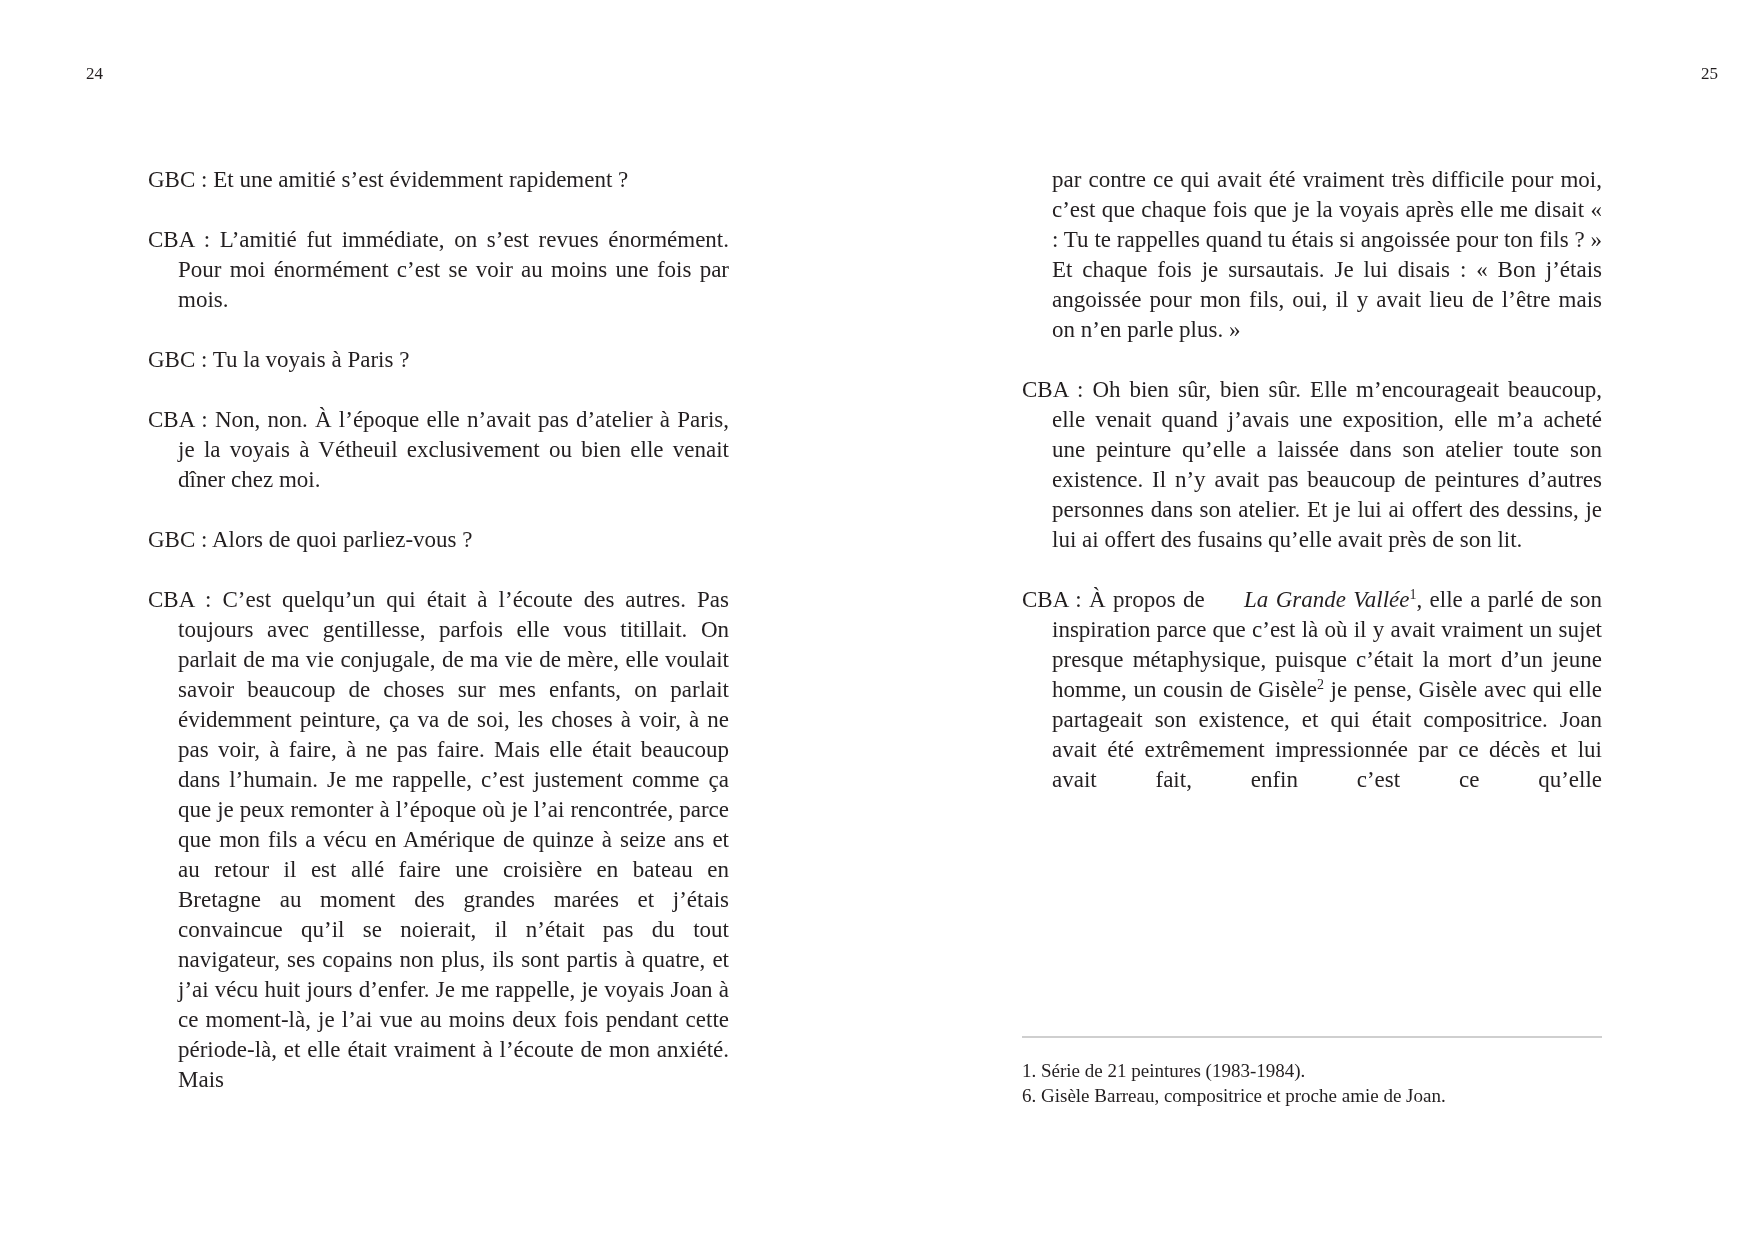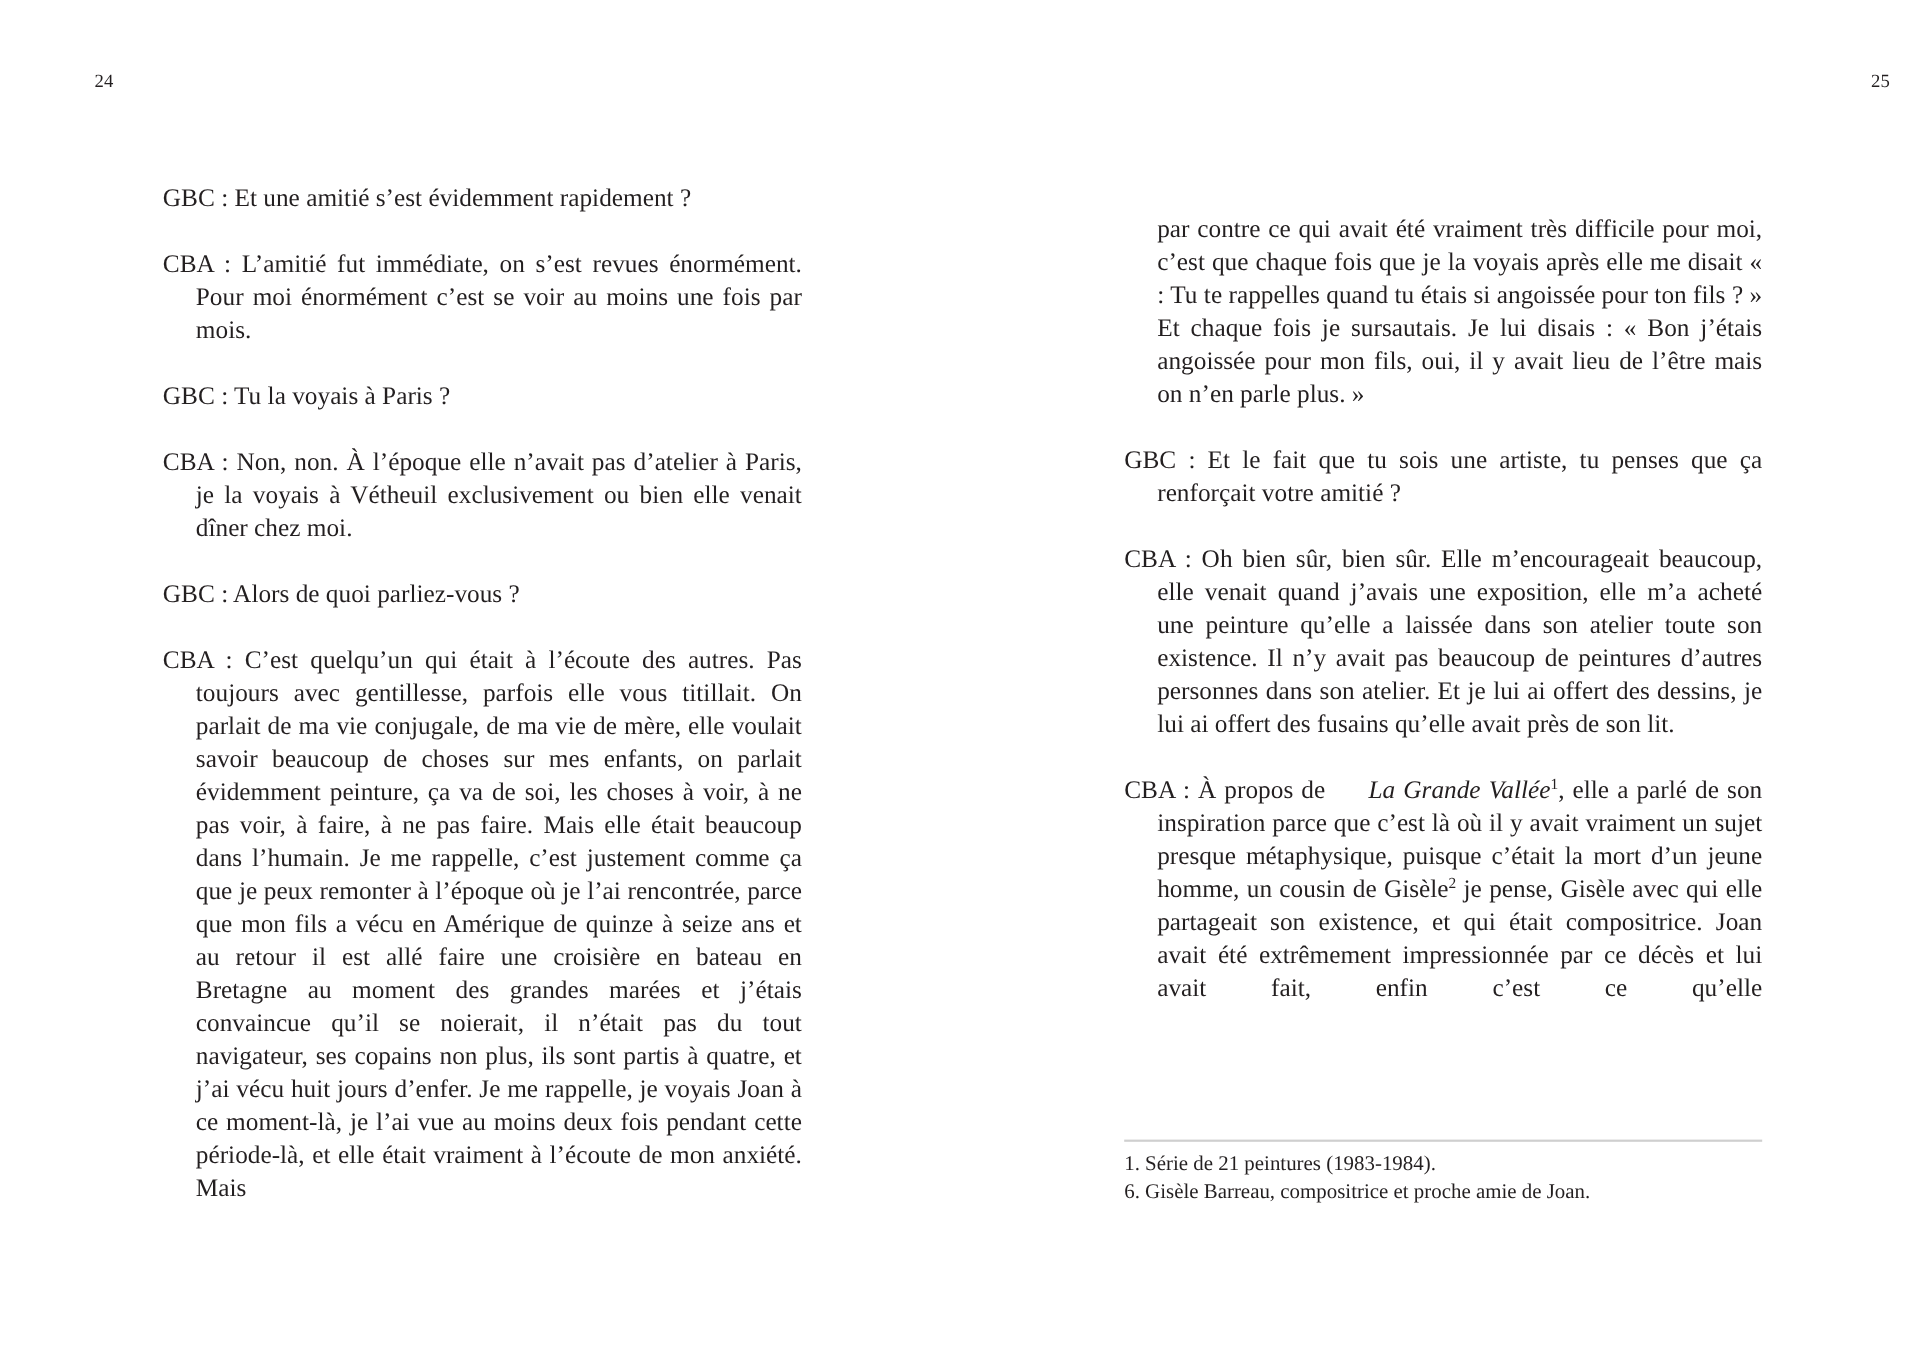--- a/index.html
+++ b/index.html
@@ -18,27 +18,27 @@
     font-size: 23px; line-height: 30px;
   }
   #col-left { left: 148px; width: 581px; }
   #col-right { left: 1022px; width: 580px; }
   .para {
     margin: 0 0 30px 0;
     padding-left: 30px; text-indent: -30px;
     text-align: justify;
     hyphens: manual;
   }
-  .para.cont { padding-left: 30px; text-indent: 0; margin-top: 28px; }
+  .para.cont { padding-left: 30px; text-indent: 0; }
   .speaker { letter-spacing: 0; }
   i { font-style: italic; margin-left: 32px; }
   sup { font-size: 14px; line-height: 0; vertical-align: 8px; }
   .footnotes {
     position: absolute; left: 1022px; top: 1036px; width: 580px;
-    border-top: 2px solid #cfcfcf; padding-top: 8px;
+    border-top: 2px solid #cfcfcf; padding-top: 20px;
     font-size: 19px; line-height: 25px;
   }
   .footnote { margin: 0; }
 </style>
 </head>
 <body>
 
 <div id="pn-left" class="page-number">24</div>
 <div id="pn-right" class="page-number">25</div>
 
@@ -46,21 +46,20 @@
   <p class="para"><span class="speaker">GBC</span><span> : </span><span>Et une amitié s’est évidemment rapidement ?</span></p>
   <p class="para"><span class="speaker">CBA</span><span> : </span><span>L’amitié fut immédiate, on s’est revues énormément. Pour moi énormément c’est se voir au moins une fois par mois.</span></p>
   <p class="para"><span class="speaker">GBC</span><span> : </span><span>Tu la voyais à Paris ?</span></p>
   <p class="para"><span class="speaker">CBA</span><span> : </span><span>Non, non. À l’époque elle n’avait pas d’atelier à Paris, je la voyais à Vétheuil exclusivement ou bien elle venait dîner chez moi.</span></p>
   <p class="para"><span class="speaker">GBC</span><span> : </span><span>Alors de quoi parliez-vous ?</span></p>
   <p class="para" style="text-align-last: justify;"><span class="speaker">CBA</span><span> : </span><span>C’est quelqu’un qui était à l’écoute des autres. Pas toujours avec gentillesse, parfois elle vous titillait. On parlait de ma vie conjugale, de ma vie de mère, elle voulait savoir beaucoup de choses sur mes enfants, on parlait évidemment peinture, ça va de soi, les choses à voir, à ne pas voir, à faire, à ne pas faire. Mais elle était beaucoup dans l’humain. Je me rappelle, c’est justement comme ça que je peux remonter à l’époque où je l’ai rencontrée, parce que mon fils a vécu en Amérique de quinze à seize ans et au retour il est allé faire une croisière en bateau en Bretagne au moment des grandes marées et j’étais convaincue qu’il se noierait, il n’était pas du tout navigateur, ses copains non plus, ils sont partis à quatre, et j’ai vécu huit jours d’enfer. Je me rappelle, je voyais Joan à ce moment-là, je l’ai vue au moins deux fois pendant cette période-là, et elle était vraiment à l’écoute de mon anxiété. Mais</span></p>
 </div>
 
 <div id="col-right" class="column">
   <p class="para cont"><span>par contre ce qui avait été vraiment très difficile pour moi, c’est que chaque fois que je la voyais après elle me disait « : Tu te rappelles quand tu étais si angoissée pour ton fils ? » Et chaque fois je sursautais. Je lui disais : « Bon j’étais angoissée pour mon fils, oui, il y avait lieu de l’être mais on n’en parle plus. »</span></p>
-  <p class="para"><span class="speaker">GBC</span><span> : </span><span>Et le fait que tu sois une artiste, tu penses que ça renforçait votre amitié ?</span></p>
   <p class="para"><span class="speaker">CBA</span><span> : </span><span>Oh bien sûr, bien sûr. Elle m’encourageait beaucoup, elle venait quand j’avais une exposition, elle m’a acheté une peinture qu’elle a laissée dans son atelier toute son existence. Il n’y avait pas beaucoup de peintures d’autres personnes dans son atelier. Et je lui ai offert des dessins, je lui ai offert des fusains qu’elle avait près de son lit.</span></p>
   <p class="para" style="text-align-last: justify;"><span class="speaker">CBA</span><span> : </span><span>À propos de </span><i>La Grande Vallée</i><sup>1</sup><span>, elle a parlé de son inspiration parce que c’est là où il y avait vraiment un sujet presque métaphysique, puisque c’était la mort d’un jeune homme, un cousin de Gisèle</span><sup>2</sup><span> je pense, Gisèle avec qui elle partageait son existence, et qui était compositrice. Joan avait été extrêmement impressionnée par ce décès et lui avait fait, enfin c’est ce qu’elle</span></p>
 </div>
 
 <div class="footnotes">
   <p class="footnote">1. Série de 21 peintures (1983-1984).</p>
   <p class="footnote">6. Gisèle Barreau, compositrice et proche amie de Joan.</p>
 </div>
 
 </body></html>

